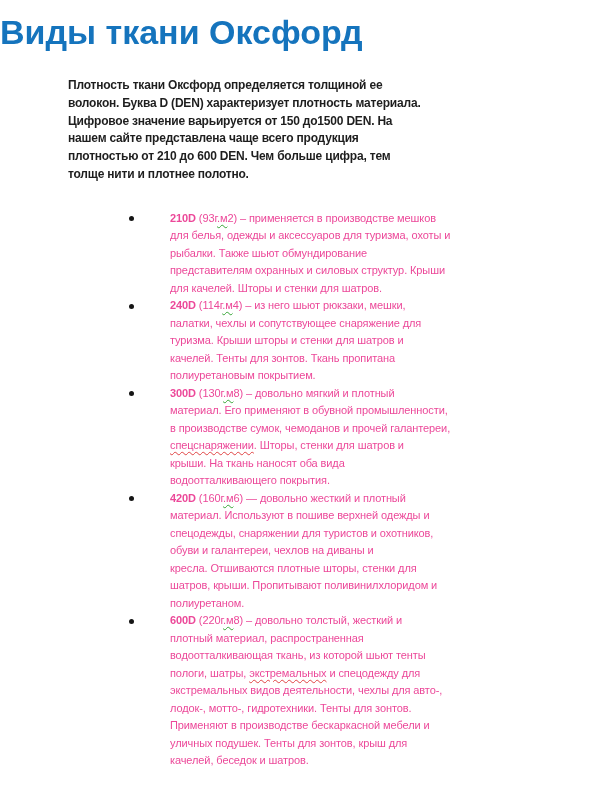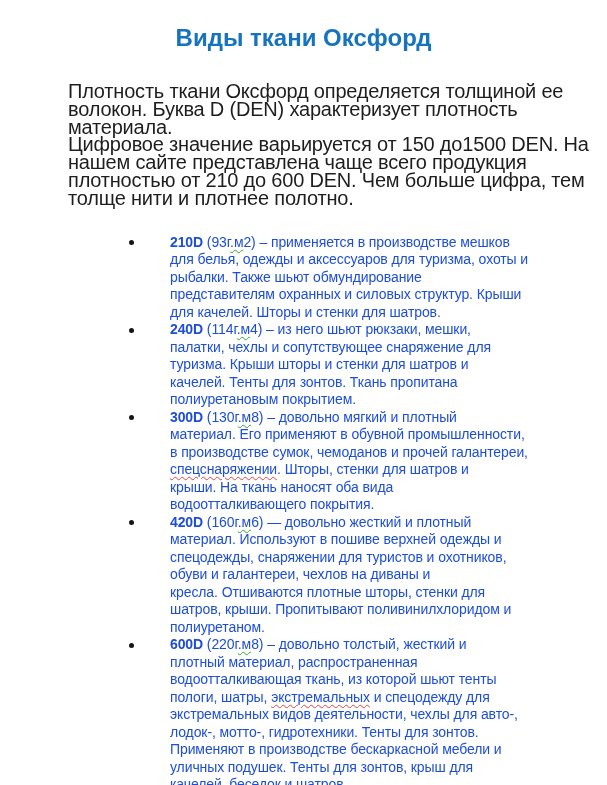--- a/index.html
+++ b/index.html
@@ -17,51 +17,51 @@
     --spelling-red: #e04343;
   }
   .page {
     position: relative;
     width: 607px;
     height: 785px;
     background: #ffffff;
   }
   .title {
     margin: 0;
-    padding-top: 20px;
-    text-align: center;
-    font-size: 24px;
+    padding-top: 14px;
+    font-size: 34px;
     line-height: 36px;
     font-weight: bold;
     color: #1574bd;
     letter-spacing: 0px;
   }
   .intro {
     margin: 27px 0 0 68px;
     width: 535px;
-    font-size: 20px;
+    font-size: 12px;
     line-height: 17.8px;
     white-space: pre-line;
     letter-spacing: -0.2px;
     color: #1e1e1e;
+    font-weight: bold;
   }
   ul.density-list {
     list-style: none;
     margin: 26px 0 0 0;
     padding: 0 0 0 170px;
   }
   ul.density-list li {
     position: relative;
     margin: 0;
     width: 420px;
-    font-size: 14px;
+    font-size: 11px;
     line-height: 17.5px;
     white-space: pre-line;
     letter-spacing: -0.1px;
-    color: #1d4ed8;
+    color: #ec4899;
   }
   .bullet {
     position: absolute;
     left: -41px;
     top: 6.5px;
     width: 5px;
     height: 5px;
     border-radius: 50%;
     background: #151515;
   }

